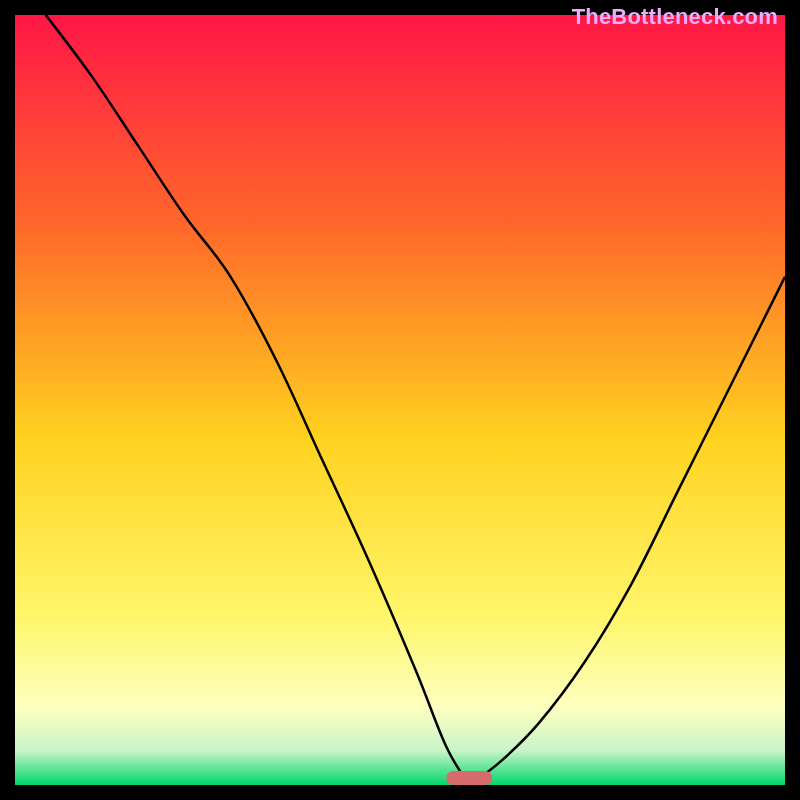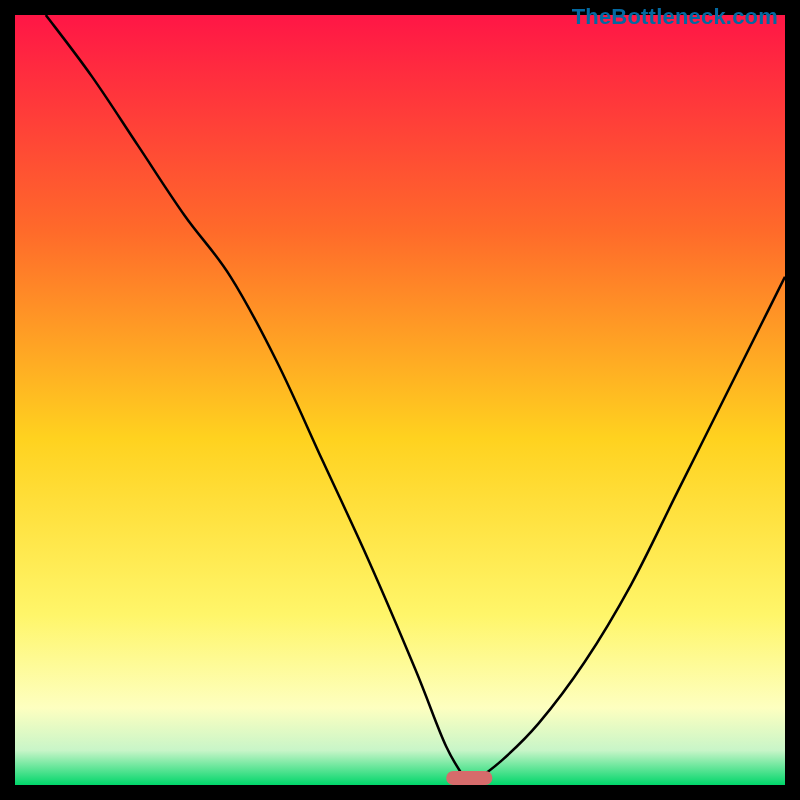--- a/index.html
+++ b/index.html
@@ -25,21 +25,21 @@
     width: 770px;
     height: 770px;
   }
   .watermark {
     position: absolute;
     top: 4px;
     right: 22px;
     font-family: Arial, Helvetica, sans-serif;
     font-size: 22px;
     font-weight: 600;
-    color: #0369a1;
+    color: #f0abfc;
     letter-spacing: 0.2px;
   }
   .curve {
     fill: none;
     stroke: #000;
     stroke-width: 2.5;
   }
   .marker {
     fill: #d66b6b;
     stroke: none;

